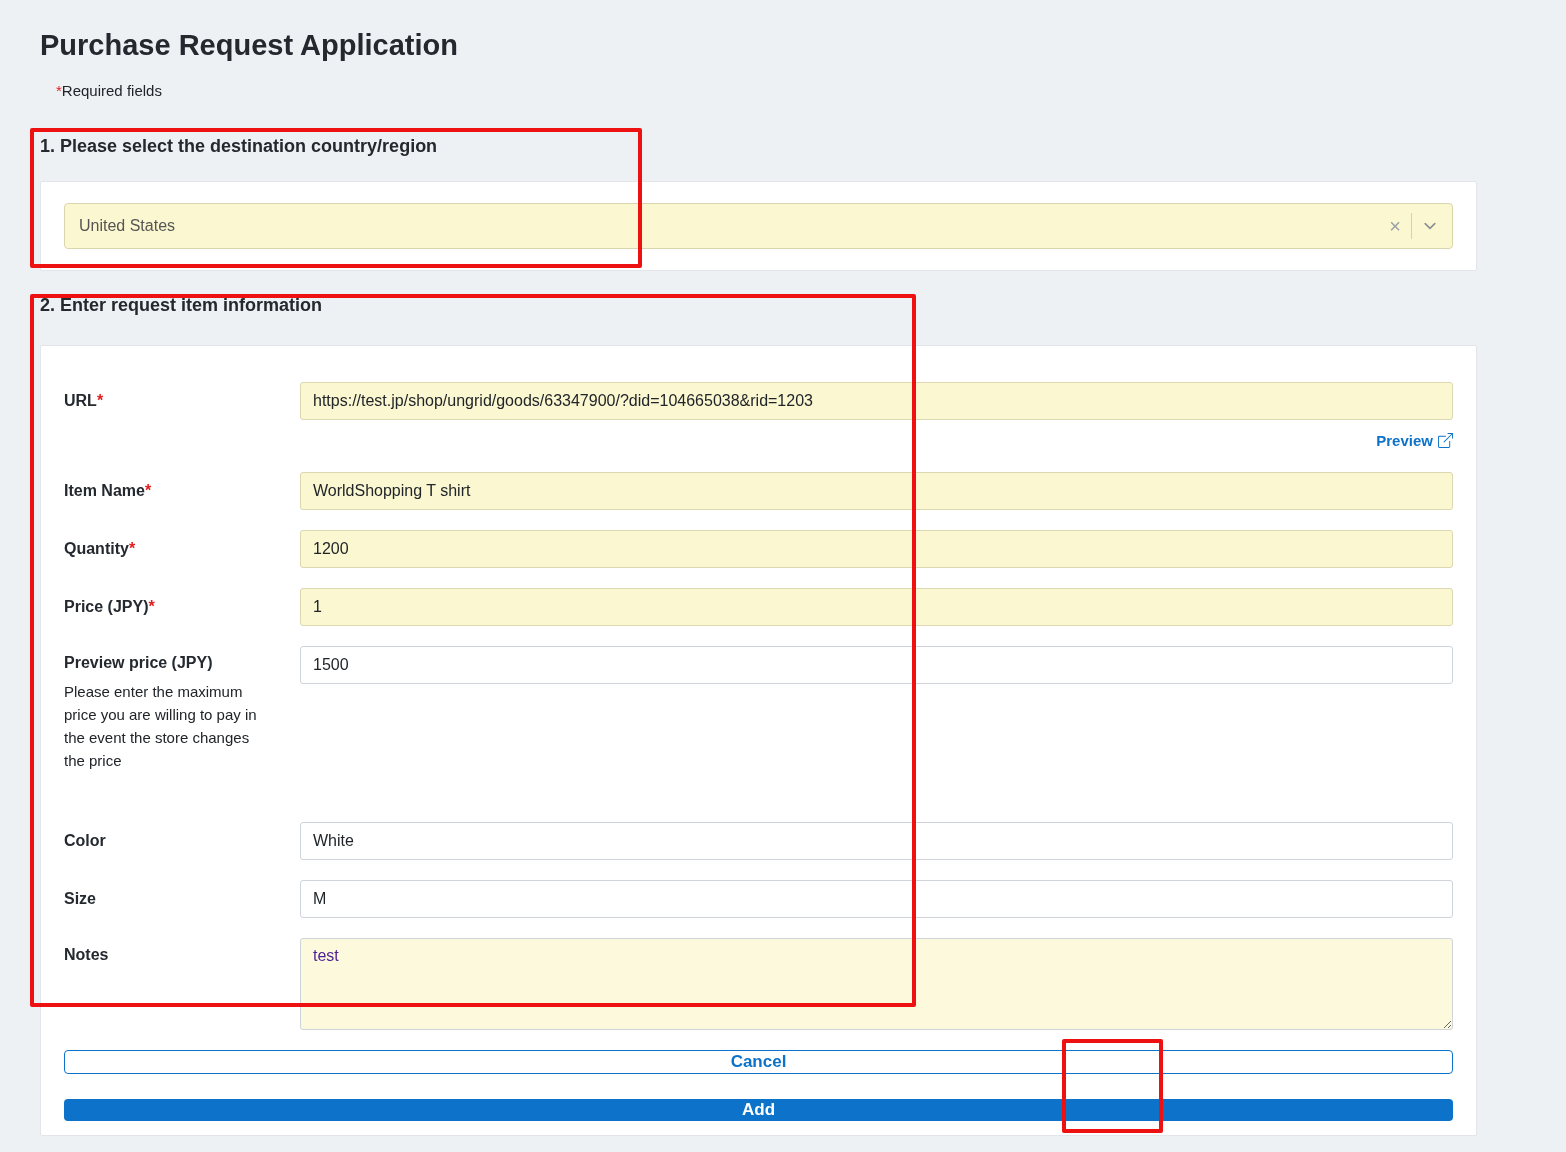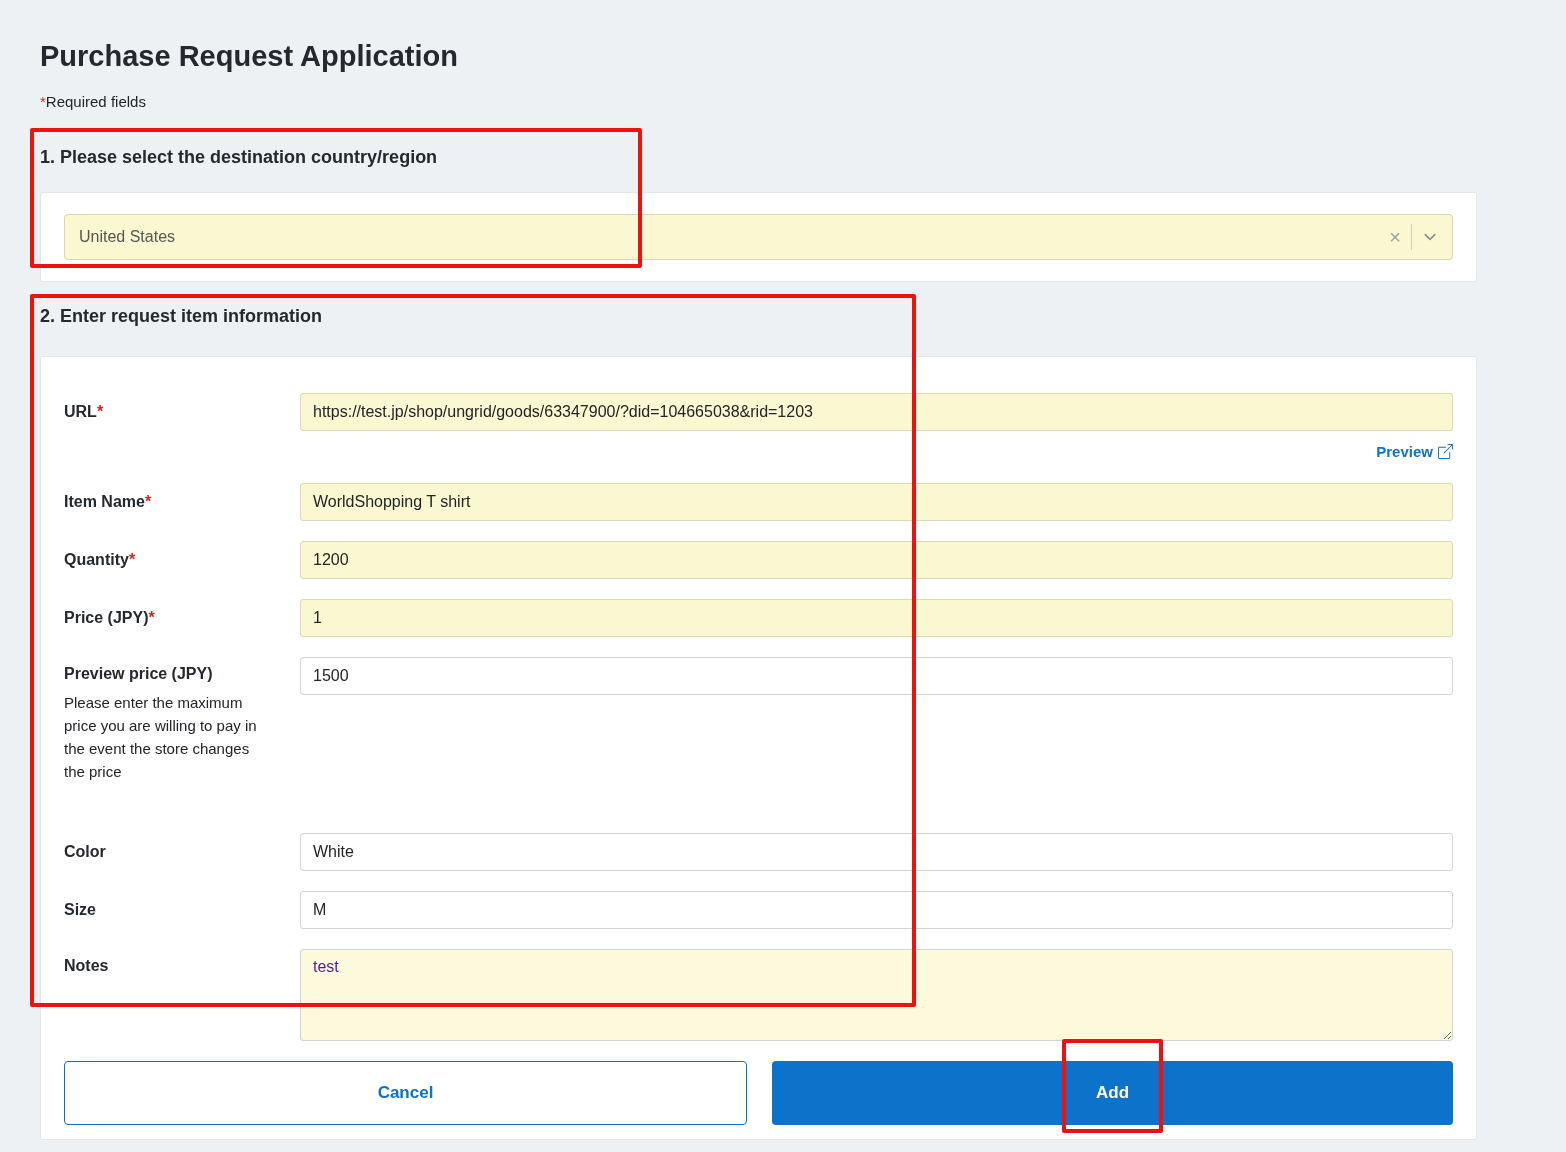--- a/index.html
+++ b/index.html
@@ -9,23 +9,23 @@
     --field-yellow:#fbf7d0;
   }
   *{box-sizing:border-box;}
   html,body{margin:0;padding:0;}
   body{
     width:1566px;height:1152px;position:relative;overflow:hidden;
     background:#eef1f4;
     font-family:"Liberation Sans","DejaVu Sans",sans-serif;
     color:#212529;
   }
-  .page{position:absolute;left:40px;top:12px;width:1437px;}
+  .page{position:absolute;left:40px;top:1px;width:1437px;}
   h1.title{margin:28px 0 0;font-size:29px;font-weight:700;color:#24292f;}
-  .required-note{margin:20px 0 0;font-size:15px;color:#212529;}
+  .required-note{margin:20px 16px 0;font-size:15px;color:#212529;}
   .req{color:var(--required-red);}
   h2.section{margin:0;font-size:18px;font-weight:700;color:#24292f;}
   #s1-heading{margin-top:37px;}
   #s2-heading{margin-top:24px;}
   .card{background:#fff;border:1px solid #e2e6ea;border-radius:2px;}
   .select-card{margin-top:24px;padding:21px 23px;}
   .select-box{
     height:46px;background:var(--field-yellow);border:1px solid #d9d5ac;border-radius:4px;
     display:flex;align-items:center;padding:0 14px;font-size:16px;color:#555;
     cursor:pointer;
@@ -52,21 +52,21 @@
   textarea.tarea{
     width:100%;height:92px;border:1px solid #ced4da;border-radius:3px;
     padding:8px 12px;font-size:16px;color:#4c1d95;background:#fcf9dc;
     font-family:inherit;outline:none;resize:both;display:block;
   }
   .preview-row{display:flex;justify-content:flex-end;margin-top:8px;height:24px;align-items:center;}
   .preview-link{
     display:inline-flex;align-items:center;gap:5px;font-size:15px;font-weight:700;
     color:var(--accent-blue);text-decoration:none;cursor:pointer;
   }
-  .btn-row{display:flex;gap:25px;margin-top:20px;}
+  .btn-row{display:flex;gap:25px;margin-top:20px;flex-direction:column;}
   .btn{
     flex:1;height:64px;border-radius:4px;font-size:17px;font-weight:700;
     font-family:inherit;cursor:pointer;
   }
   .btn.cancel{background:#fff;color:var(--accent-blue);border:1px solid var(--accent-blue);}
   .btn.add{background:var(--accent-blue);color:#fff;border:none;}
   .annotation{
     position:absolute;border:4px solid var(--annotation-red);
     pointer-events:none;z-index:50;border-radius:2px;
   }

